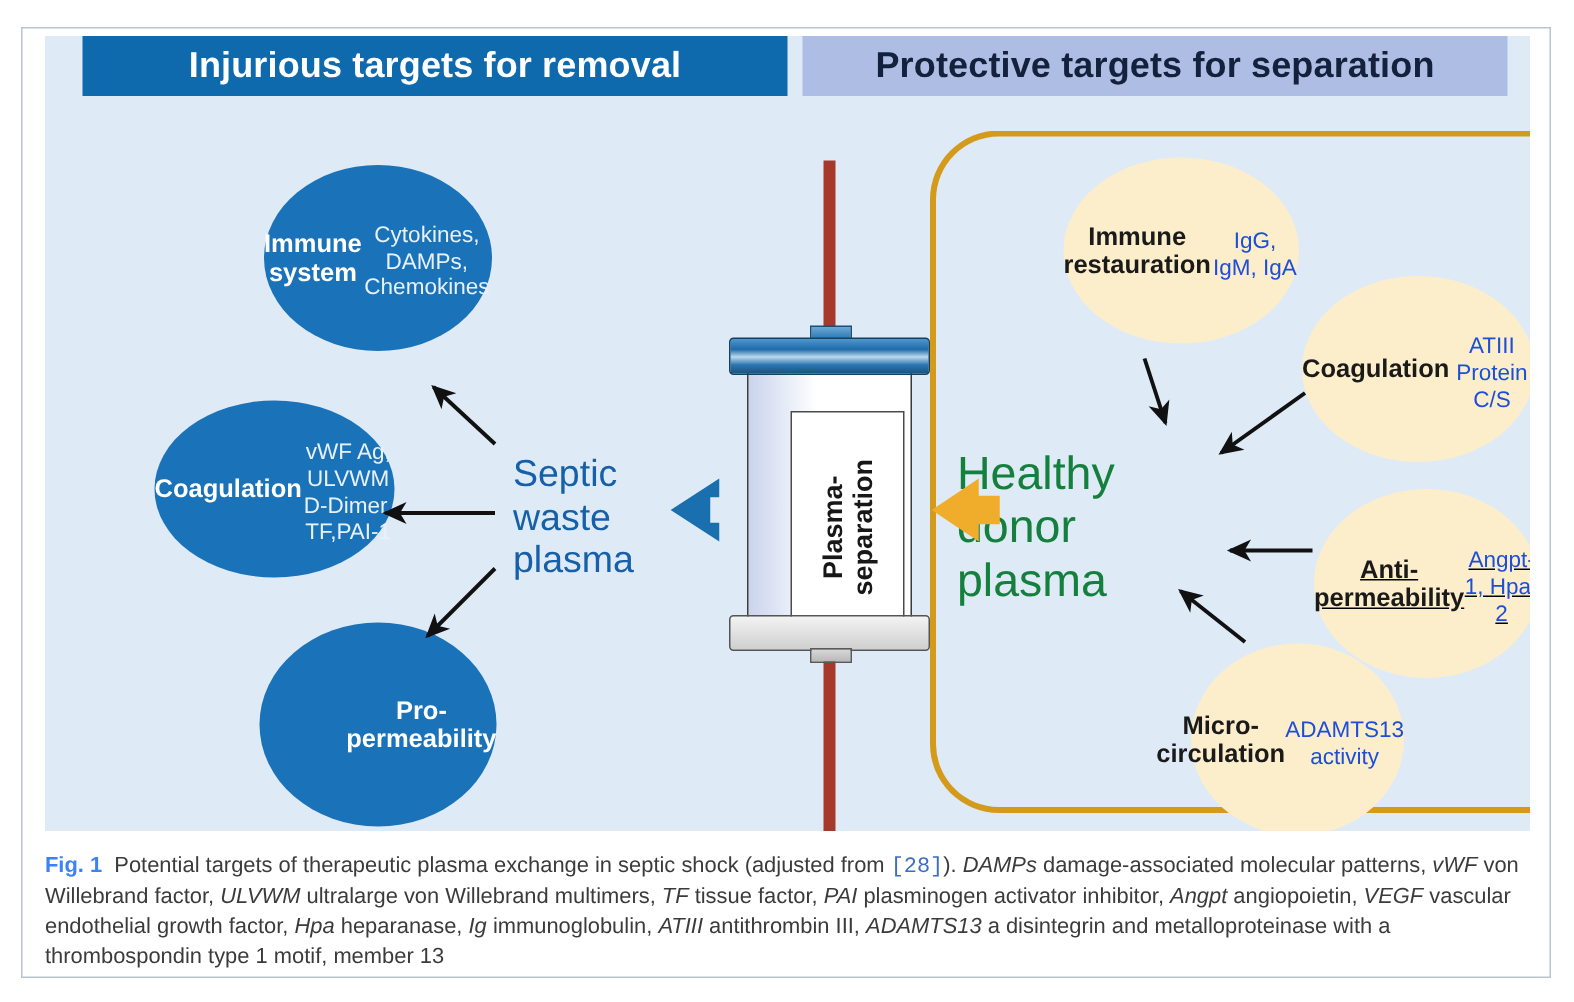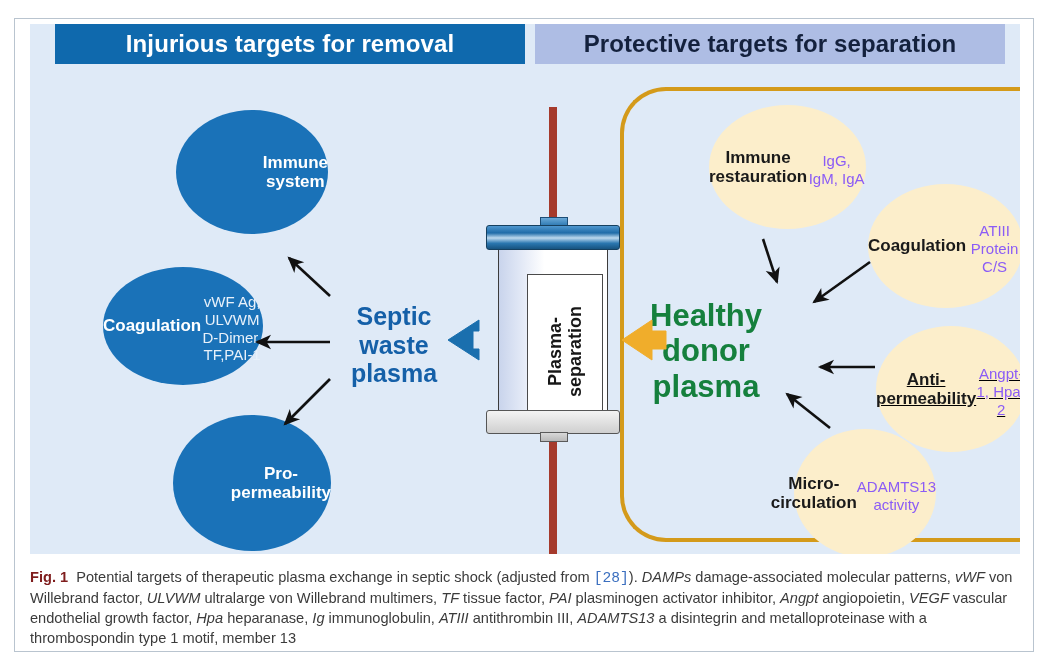--- a/index.html
+++ b/index.html
@@ -43,36 +43,36 @@
   }
   .bubble .b-title{font-weight:bold;line-height:1.12;}
   .bubble .b-sub{line-height:1.18;}
 
   .bubble.blue{background:#1a72b8;}
   .bubble.blue .b-title{color:#ffffff;font-size:17px;}
   .bubble.blue .b-sub{color:#e8f1fa;font-size:15px;margin-top:5px;}
 
   .bubble.cream{background:#fceecb;}
   .bubble.cream .b-title{color:#1a1a1a;font-size:17px;}
-  .bubble.cream .b-sub{color:#8b5cf6;font-size:15px;margin-top:6px;}
+  .bubble.cream .b-sub{color:#1d4ed8;font-size:15px;margin-top:6px;}
 
   
   #bub-immune{left:146px;top:86px;width:152px;height:124px;}
   #bub-coag-left{left:73px;top:243px;width:160px;height:118px;}
   #bub-perm-left{left:143px;top:391px;width:158px;height:136px;}
 
   
   #bub-immune-rest{left:679px;top:81px;width:157px;height:124px;}
   #bub-coag-right{left:838px;top:160px;width:155px;height:124px;}
   #bub-antiperm{left:846px;top:302px;width:150px;height:126px;text-decoration:underline;}
   #bub-micro{left:764px;top:405px;width:142px;height:128px;}
 
   
   .center-label{
-    position:absolute;text-align:center;font-weight:bold;line-height:1.14;
+    position:absolute;text-align:left;font-weight:normal;line-height:1.14;
   }
   #label-septic{left:312px;top:278px;width:104px;font-size:25px;color:#1560a8;}
   #label-healthy{left:608px;top:274px;width:136px;font-size:31px;color:#15803d;}
 
   
   #device{position:absolute;left:455px;top:193px;width:136px;height:225px;}
   #dev-body{
     position:absolute;left:13px;top:22px;width:110px;height:180px;
     background:linear-gradient(to right,#c9d4ec 0%,#dfe6f5 18%,#ffffff 42%,#ffffff 100%);
     border:1px solid #3c3c3c;box-sizing:border-box;
@@ -112,39 +112,40 @@
   #tube-bot{left:519px;top:416px;height:114px;}
 
   
   #arrows{position:absolute;left:0;top:0;width:990px;height:530px;}
 
   
   #caption{
     position:absolute;left:15px;top:548px;width:1000px;
     font-size:14.6px;line-height:1.38;color:#3b3b3b;
   }
-  #caption b{color:#7f1d1d;}
+  #caption b{color:#3b82f6;}
   #caption i{}
   #caption .ref{color:#3b6fbf;font-family:Liberation Mono, monospace;}
 </style>
 </head>
 <body>
 
 <div id="page">
   <div id="figure-frame">
 
     <div id="diagram">
 
       <div class="banner" id="banner-left">Injurious targets for removal</div>
       <div class="banner" id="banner-right">Protective targets for separation</div>
 
       <div id="protective-box"></div>
 
       <div class="bubble blue" id="bub-immune">
         <div class="b-title">Immune<br>system</div>
+        <div class="b-sub">Cytokines, DAMPs,<br>Chemokines</div>
       </div>
       <div class="bubble blue" id="bub-coag-left">
         <div class="b-title">Coagulation</div>
         <div class="b-sub">vWF Ag, ULVWM<br>D-Dimer, TF,PAI-1</div>
       </div>
       <div class="bubble blue" id="bub-perm-left">
         <div class="b-title">Pro-<br>permeability</div>
       </div>
 
       <div class="bubble cream" id="bub-immune-rest">

